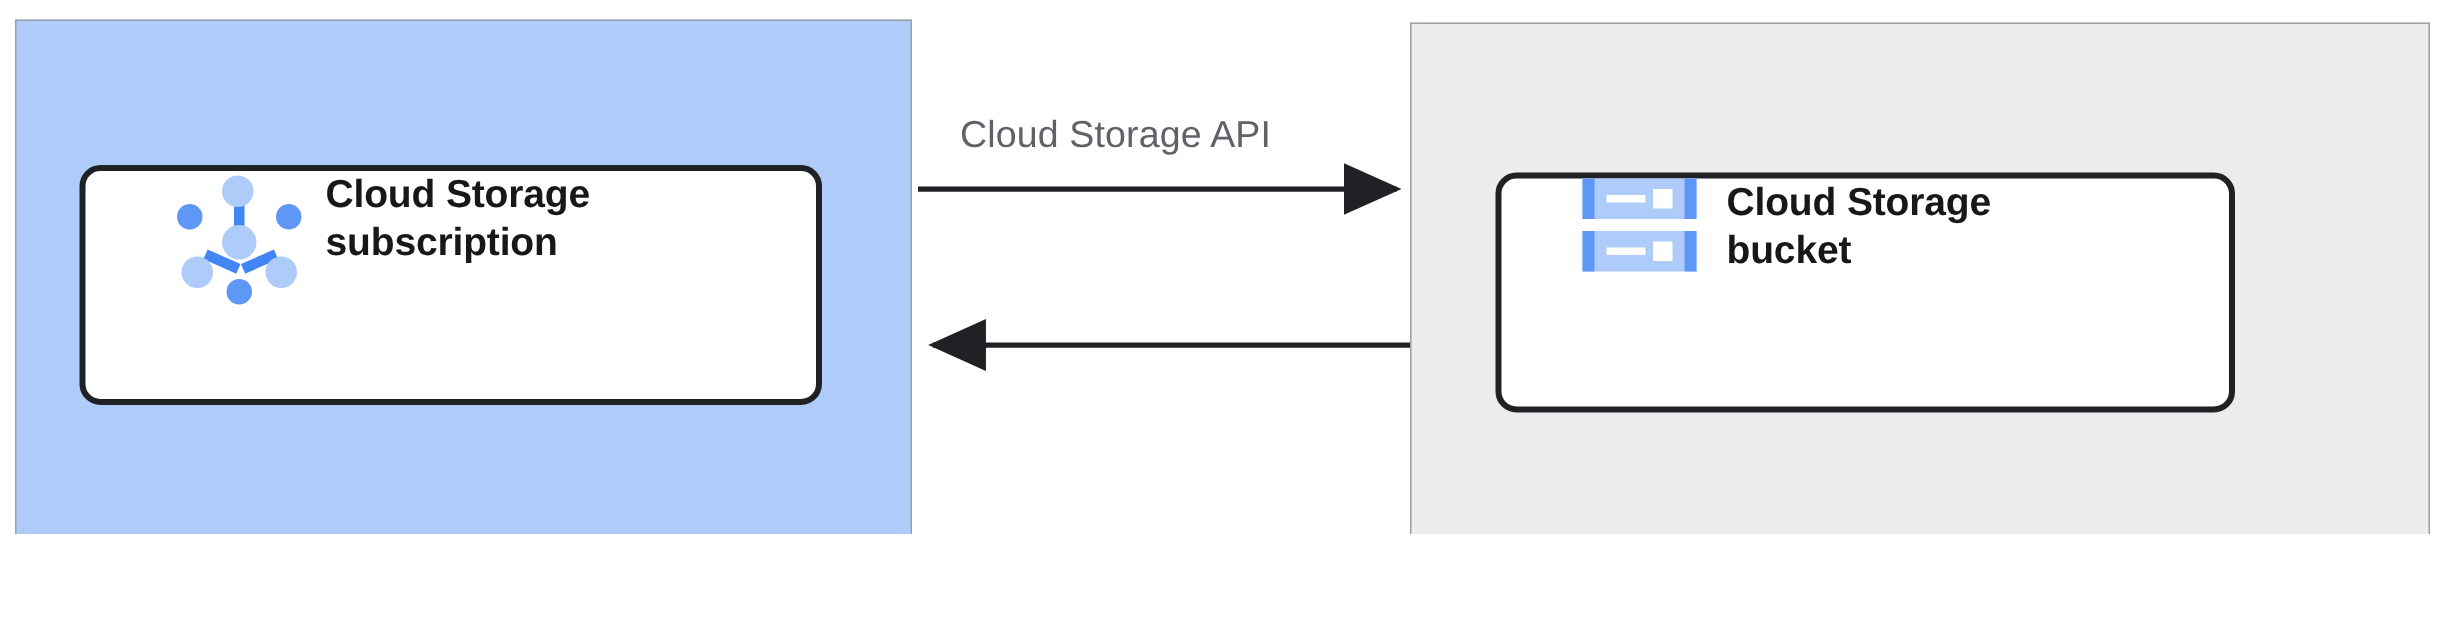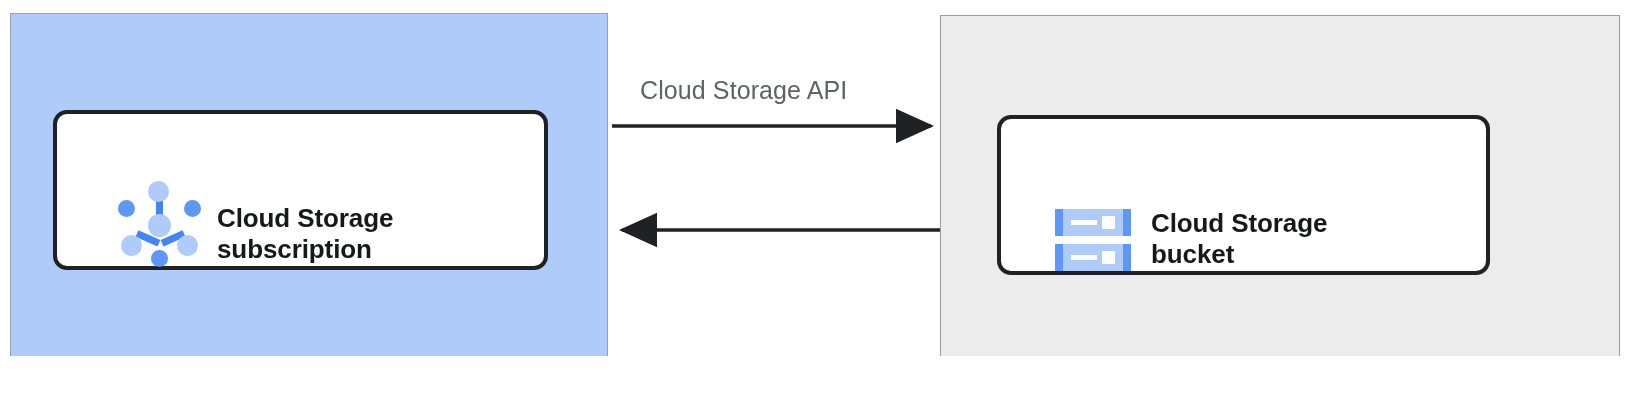--- a/index.html
+++ b/index.html
@@ -41,21 +41,21 @@
   }
 
   
   .card {
     position: absolute;
     box-sizing: border-box;
     background: #ffffff;
     border: 4px solid #202124;
     border-radius: 14px;
     display: flex;
-    align-items: flex-end;
+    align-items: flex-start;
   }
   #card-subscription {
     left: 53px;
     top: 110px;
     width: 495px;
     height: 160px;
     padding-left: 58px;
   }
   #card-bucket {
     left: 997px;

